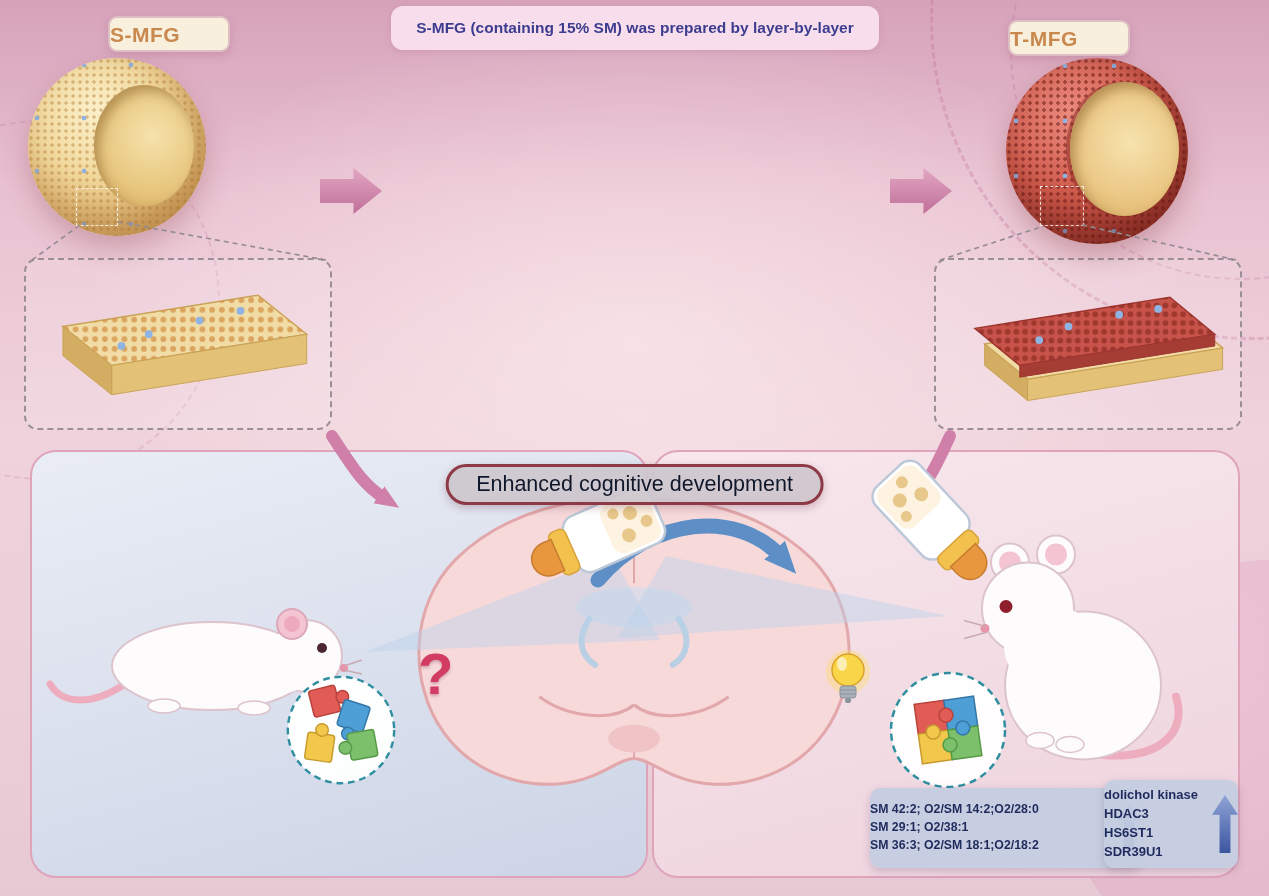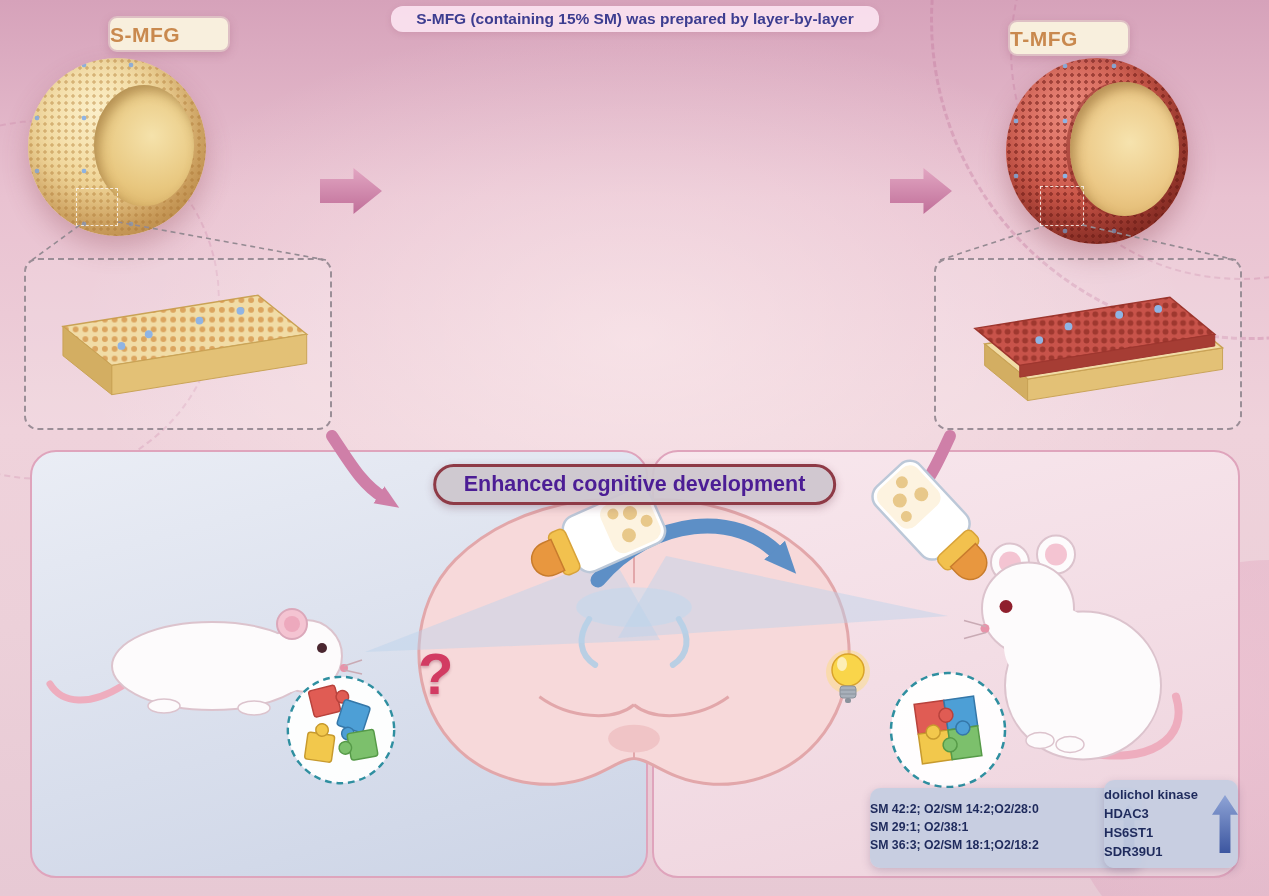--- a/index.html
+++ b/index.html
@@ -20,21 +20,21 @@
   
   .badge{
     position:absolute;z-index:4;width:122px;height:36px;line-height:33px;text-align:left;
     background:#f8efdd;border:2px solid #debfc4;border-radius:9px;
     color:#c9894e;font-size:21px;font-weight:bold;letter-spacing:0.5px;
     box-shadow:0 3px 8px rgba(150,80,110,0.25);
   }
   #badge-s{left:108px;top:16px;}
   #badge-t{left:1008px;top:20px;}
   .caption{
-    position:absolute;z-index:4;left:391px;top:6px;width:488px;padding:2px 10px;
+    position:absolute;z-index:4;left:391px;top:6px;width:488px;padding:11px 10px;
     background:rgba(250,224,238,0.95);border-radius:12px;text-align:center;
     color:#3d3d90;font-size:15.5px;font-weight:bold;line-height:1.45;
     box-shadow:0 2px 6px rgba(160,90,120,0.2);
   }
 
   
   .sphere{position:absolute;border-radius:50%;z-index:3;}
   #sphere-s{
     left:28px;top:58px;width:178px;height:178px;
     background-image:
@@ -126,21 +126,21 @@
   .dash-box svg{display:block;margin:6px auto 0;}
 
   
   .panel{position:absolute;z-index:1;top:450px;height:428px;border:2.5px solid #dfa4bc;border-radius:26px;}
   #panel-left{left:30px;width:618px;background:linear-gradient(165deg,#eaedf5 0%, #ccd4e6 100%);}
   #panel-right{left:652px;width:588px;background:linear-gradient(165deg,#f8e7ed 0%, #eed3dd 100%);}
 
   .banner{
     position:absolute;z-index:7;left:50%;top:464px;transform:translateX(-50%);
     background:rgba(206,198,206,0.93);border:3px solid #8e3a46;border-radius:26px;
-    padding:5px 28px;color:#4c1d95;font-size:21.5px;font-weight:bold;white-space:nowrap;
+    padding:5px 28px;color:#0f172a;font-size:21.5px;font-weight:normal;white-space:nowrap;
     box-shadow:0 3px 8px rgba(110,60,80,0.3);
   }
 
   #brain{position:absolute;z-index:2;left:390px;top:486px;}
   #overlay{position:absolute;z-index:5;left:0;top:0;pointer-events:none;}
 
   .figure{position:absolute;z-index:6;}
   #bottle-left{left:553px;top:462px;transform:rotate(-114deg);}
   #bottle-right{left:888px;top:448px;transform:rotate(137deg);}
   #mouse-left{left:44px;top:578px;}

